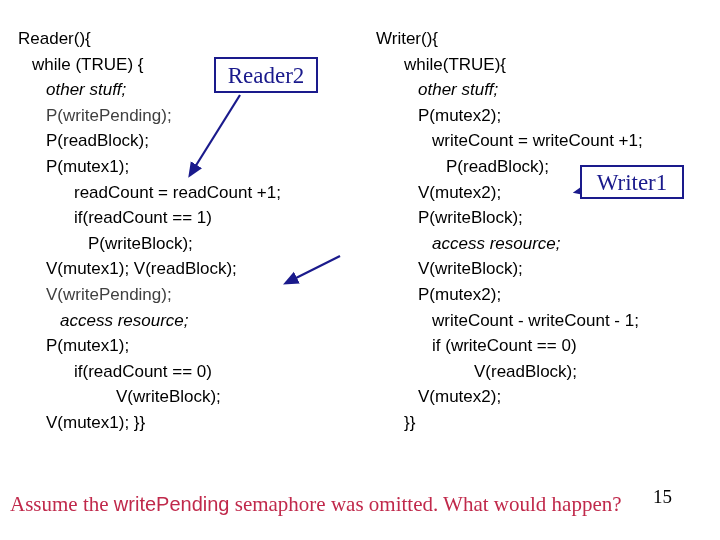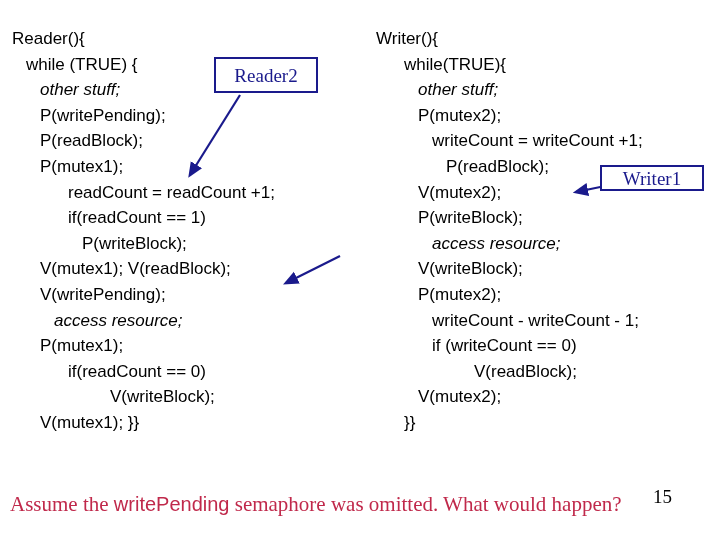--- a/index.html
+++ b/index.html
@@ -14,61 +14,61 @@
     background: #ffffff;
     overflow: hidden;
     font-family: "Liberation Sans", sans-serif;
   }
 
   
   .code-col {
     position: absolute;
     top: 26px;
   }
-  #reader-col { left: 12px; width: 360px; }
+  #reader-col { left: 18px; width: 360px; }
   #writer-col { left: 368px; width: 352px; margin-left: 8px; }
 
   .code-line {
     height: 25.6px;
     line-height: 25.6px;
     font-size: 17px;
     color: #000000;
     white-space: pre;
     font-family: "Liberation Sans", sans-serif;
   }
-  .code-line.green { color: #000000; }
+  .code-line.green { color: #404040; }
   .code-line.italic { font-style: italic; }
 
   
   .i0 { padding-left: 0px; }
   .i1 { padding-left: 14px; }
   .i2 { padding-left: 28px; }
   .i3 { padding-left: 42px; }
   .i4 { padding-left: 56px; }
   .i5 { padding-left: 70px; }
   .i6 { padding-left: 98px; }
 
   
   .callout {
     position: absolute;
     border: 2px solid #1a1a8c;
     background: #ffffff;
     color: #1a1a8c;
     font-family: "Liberation Serif", serif;
-    font-size: 19px;
+    font-size: 23px;
     line-height: 1;
     display: flex;
     align-items: center;
     justify-content: center;
     box-sizing: border-box;
     z-index: 5;
   }
   #callout-reader2 { left: 214px; top: 57px;  width: 104px; height: 36px; }
   #callout-reader1 { left: 294px; top: 218px; width: 100px; height: 36px; }
-  #callout-writer1 { left: 600px; top: 165px; width: 104px; height: 26px; }
+  #callout-writer1 { left: 580px; top: 165px; width: 104px; height: 34px; }
 
   
   .arrow-layer {
     position: absolute;
     left: 0; top: 0;
     width: 720px; height: 540px;
     pointer-events: none;
     z-index: 4;
   }
 

